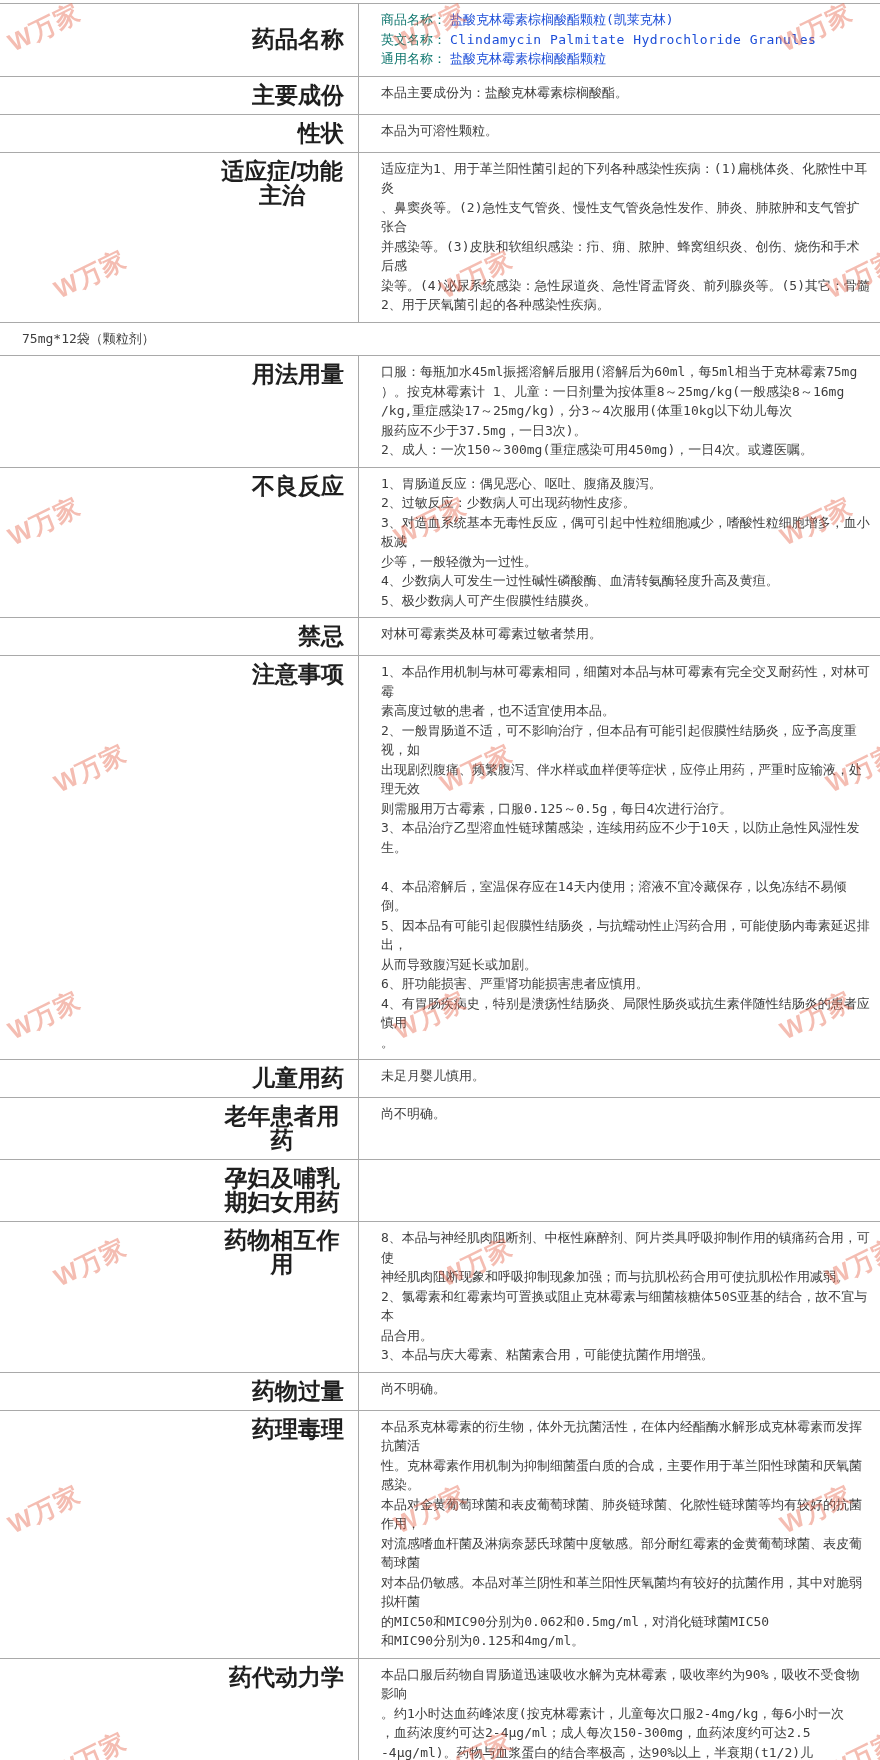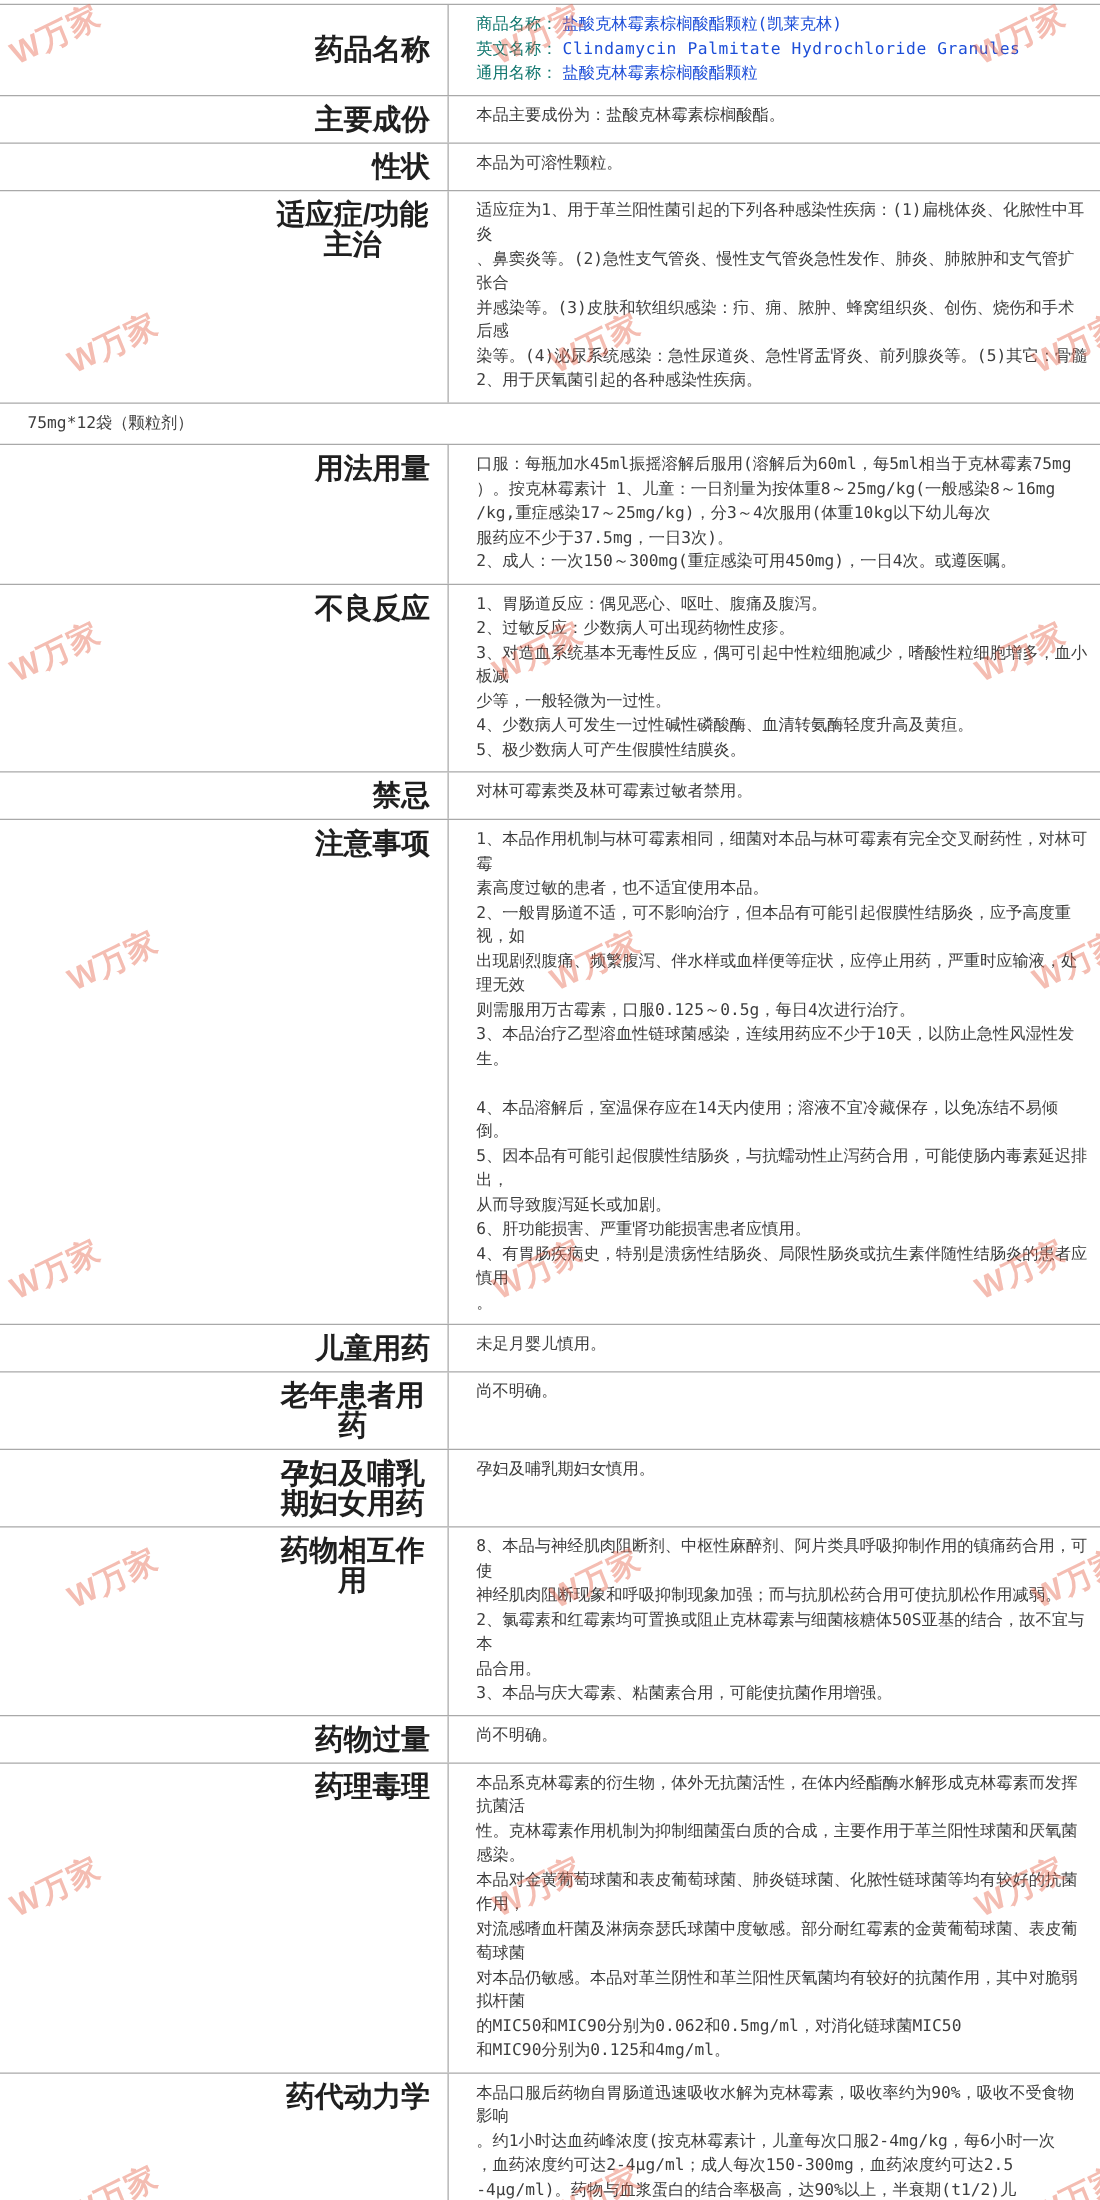--- a/index.html
+++ b/index.html
@@ -186,23 +186,20 @@
         <div class="label-cell">
           <span class="label-text">老年患者用药</span>
         </div>
         <div class="content-cell">
           <div class="line">尚不明确。</div>
         </div>
       </div>
       <div class="row">
         <div class="label-cell">
           <span class="label-text">孕妇及哺乳期妇女用药</span>
-        </div>
-        <div class="content-cell">
-          <div class="line">孕妇及哺乳期妇女慎用。</div>
         </div>
       </div>
       <div class="row">
         <div class="label-cell">
           <span class="label-text">药物相互作用</span>
         </div>
         <div class="content-cell">
           <div class="line">8、本品与神经肌肉阻断剂、中枢性麻醉剂、阿片类具呼吸抑制作用的镇痛药合用，可使</div>
           <div class="line">神经肌肉阻断现象和呼吸抑制现象加强；而与抗肌松药合用可使抗肌松作用减弱。</div>
           <div class="line">2、氯霉素和红霉素均可置换或阻止克林霉素与细菌核糖体50S亚基的结合，故不宜与本</div>

